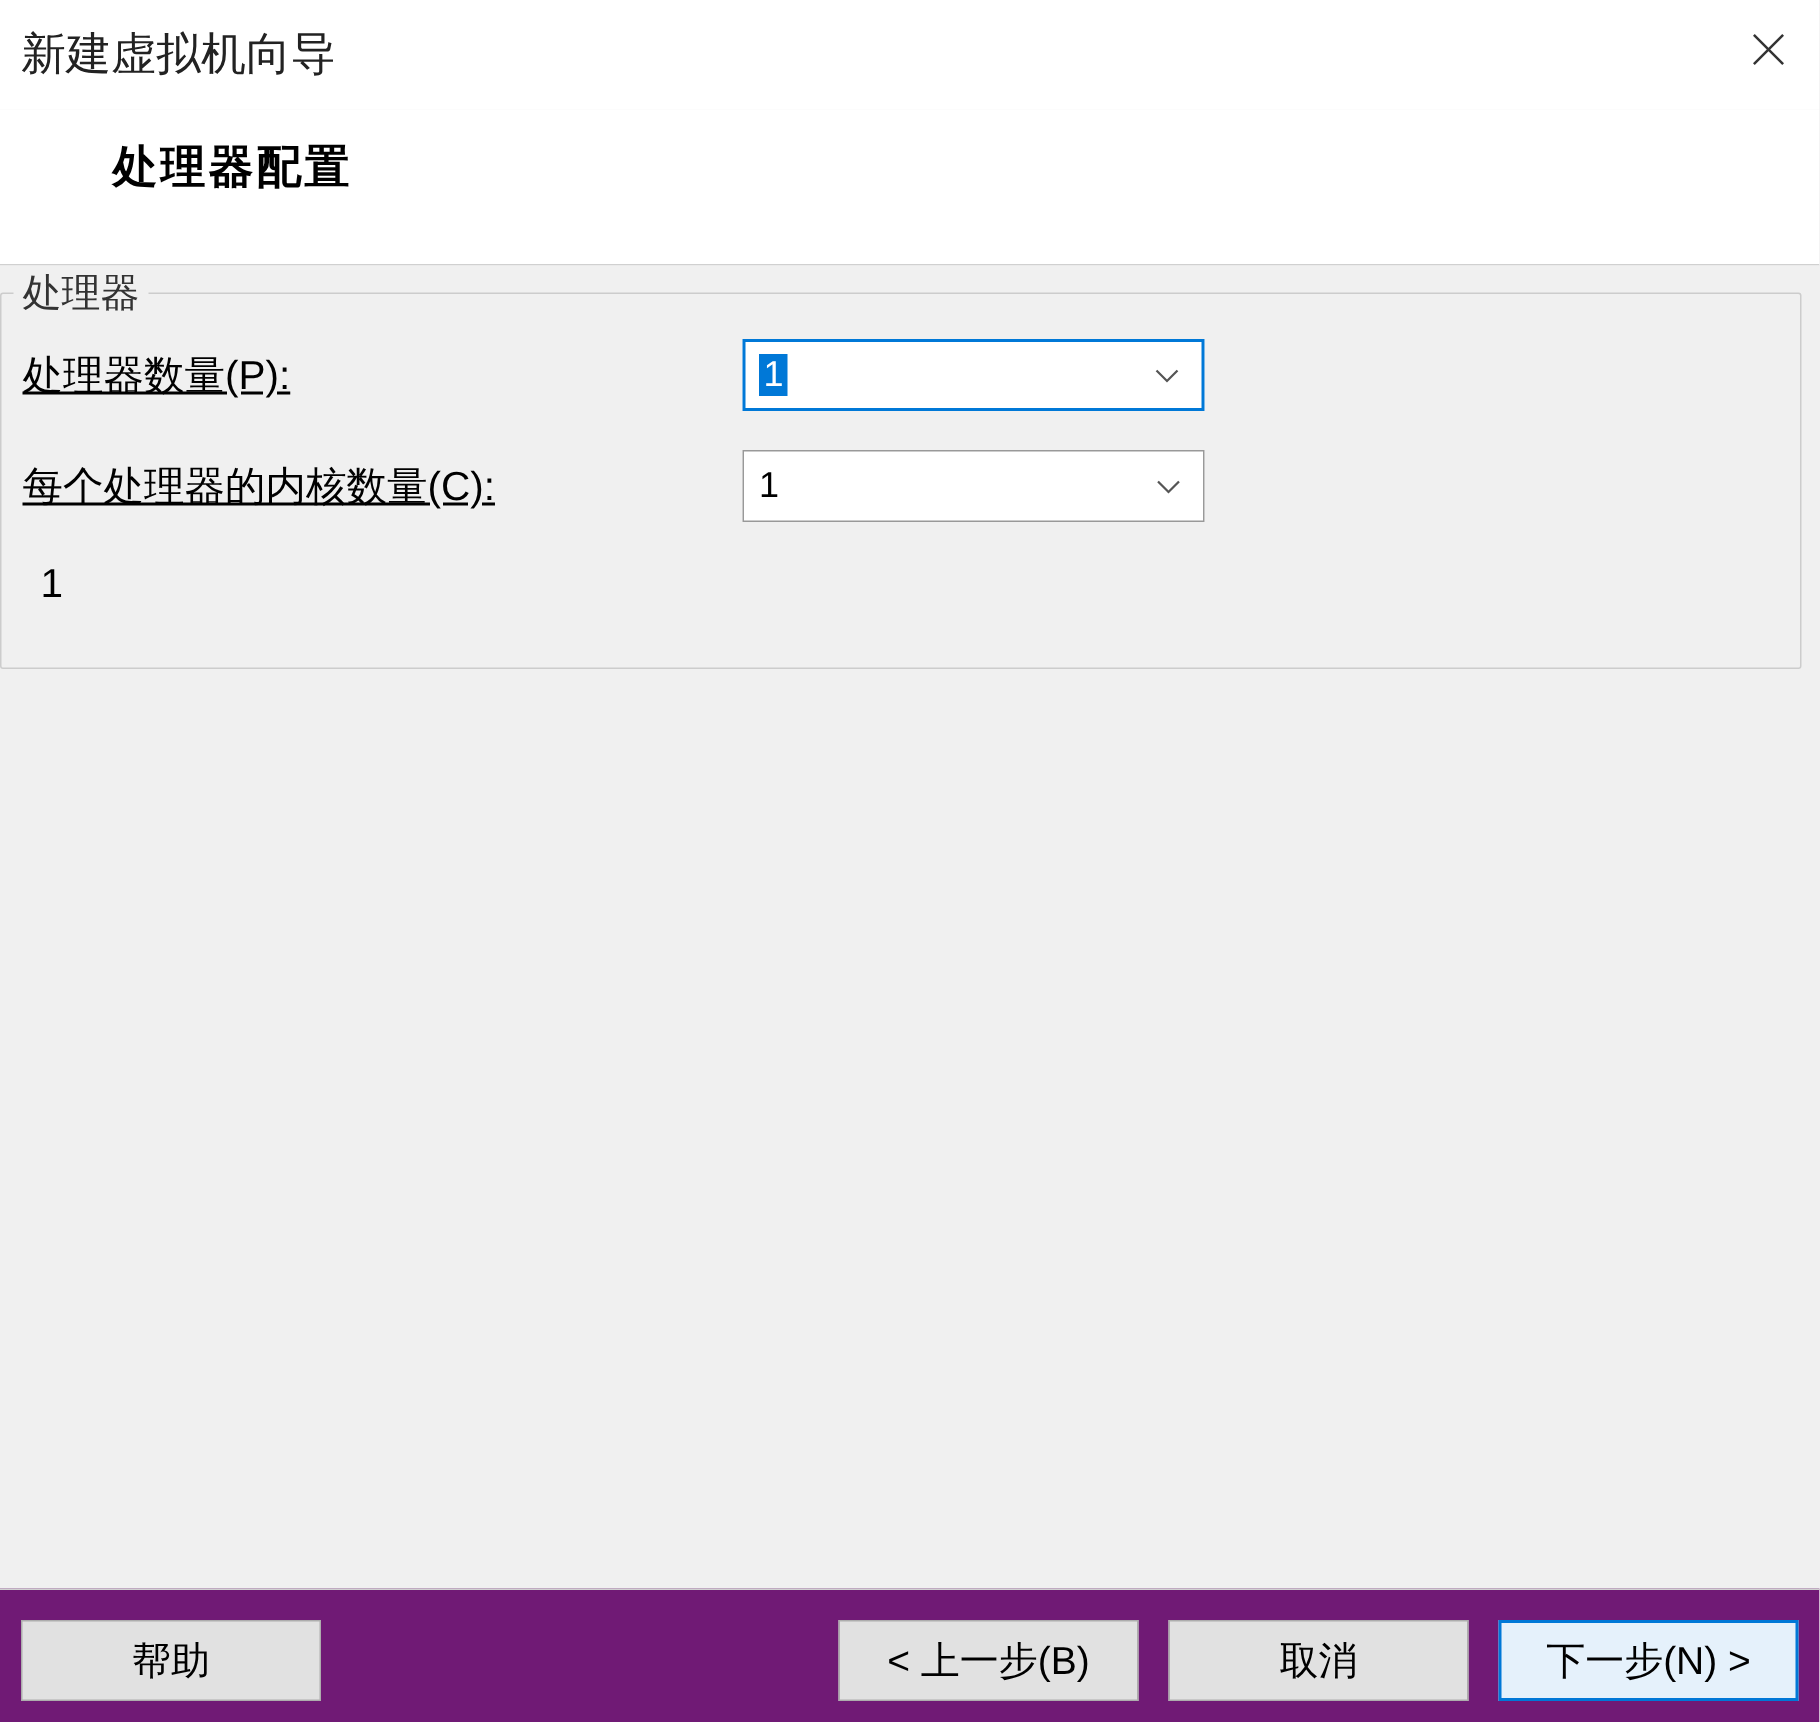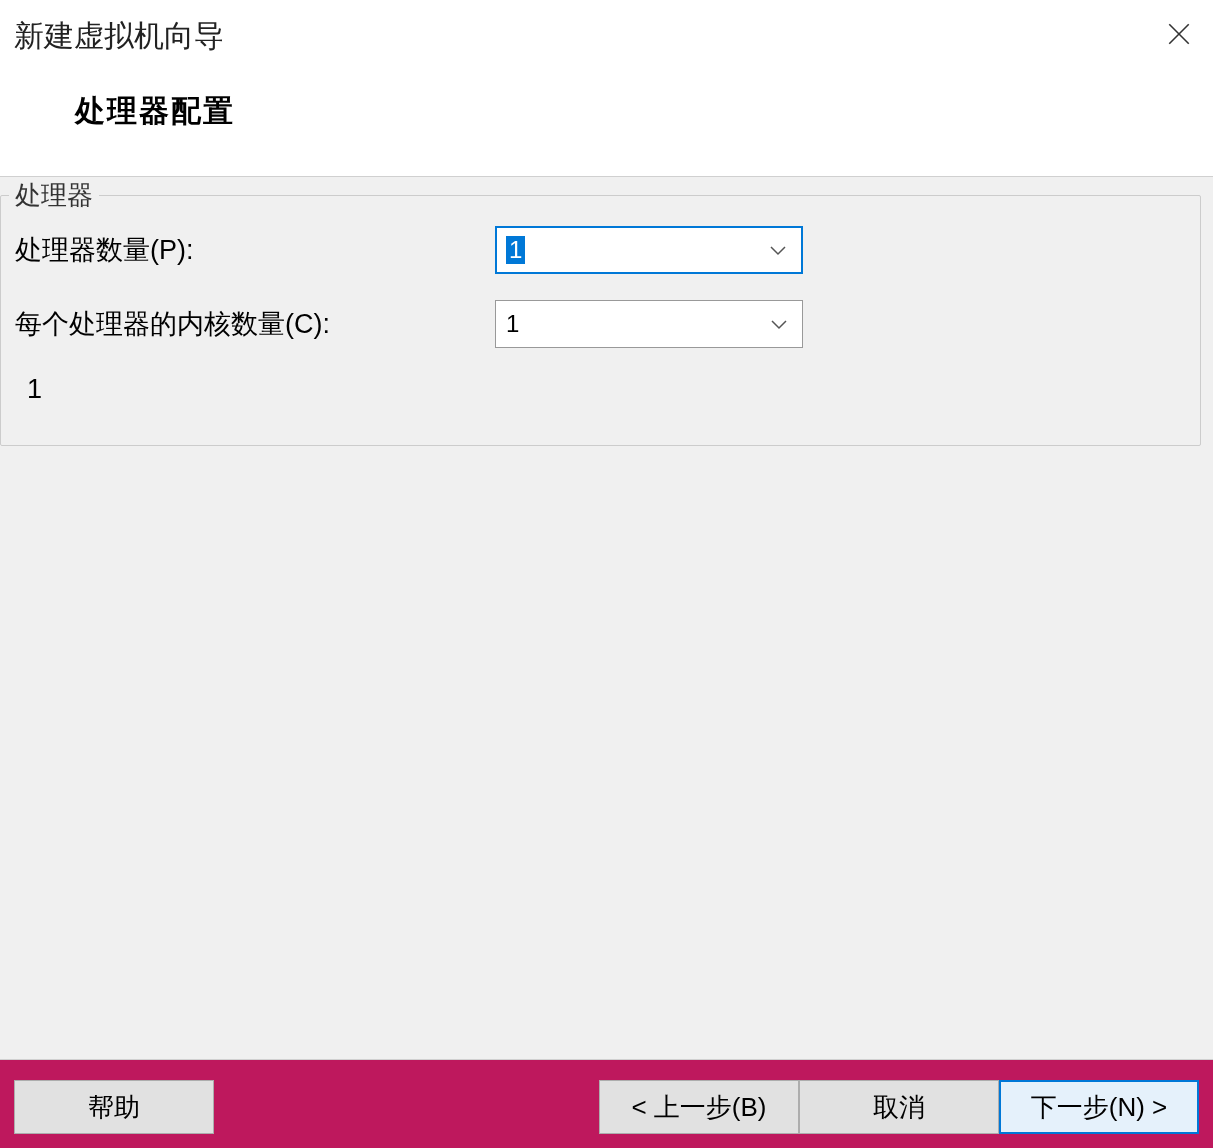--- a/index.html
+++ b/index.html
@@ -83,20 +83,21 @@
       align-items: center;
       margin-bottom: 26px;
     }
     .form-row:last-child {
       margin-bottom: 0;
     }
     .form-label {
       width: 480px;
       font-size: 27px;
       color: #000;
+      text-decoration: underline;
     }
     .form-value-static {
       font-size: 27px;
       color: #000;
       padding-left: 12px;
     }
     .combobox {
       position: relative;
       width: 308px;
       height: 48px;
@@ -132,21 +133,21 @@
     .combobox-arrow svg {
       width: 18px;
       height: 12px;
       display: block;
     }
     .footer {
       border-top: 1px solid #d0d0d0;
       padding: 20px 14px 14px 14px;
       display: flex;
       align-items: flex-start;
-      background: #be185d;
+      background: #701a75;
       margin-top: 48px;
     }
     .btn {
       height: 54px;
       min-width: 200px;
       border: 1px solid #adadad;
       background: #e1e1e1;
       font-size: 26px;
       color: #000;
       display: flex;
@@ -157,20 +158,21 @@
     }
     .btn.primary {
       background: #e5f1fb;
       border: 2px solid #0078d7;
     }
     .footer-spacer {
       flex: 1;
     }
     .btn-group {
       display: flex;
+      gap: 20px;
     }
   </style>
 </head>
 <body>
 
 <div class="titlebar">
   <span class="titlebar-title">新建虚拟机向导</span>
   <div class="close-btn">
     <span>
       <svg viewBox="0 0 24 24" stroke="#333" stroke-width="1.5" fill="none">

